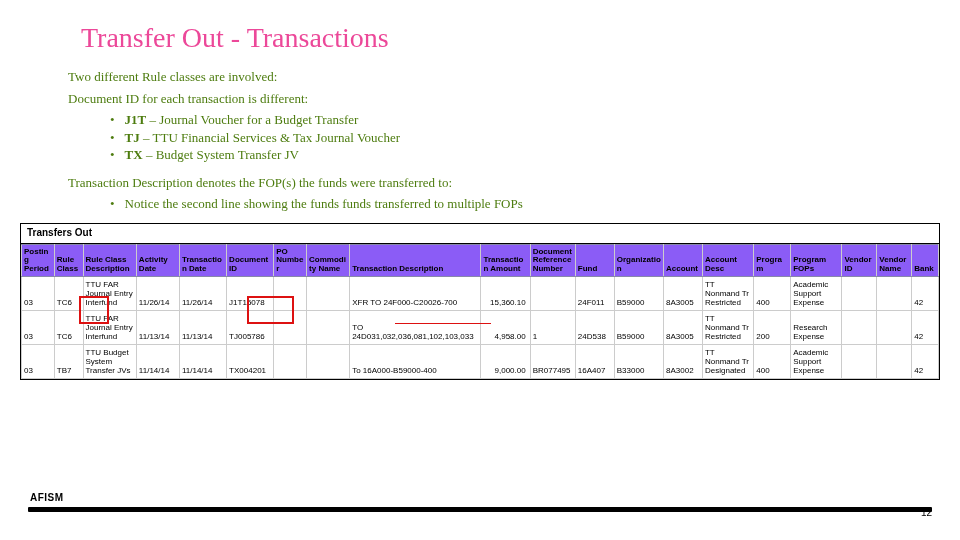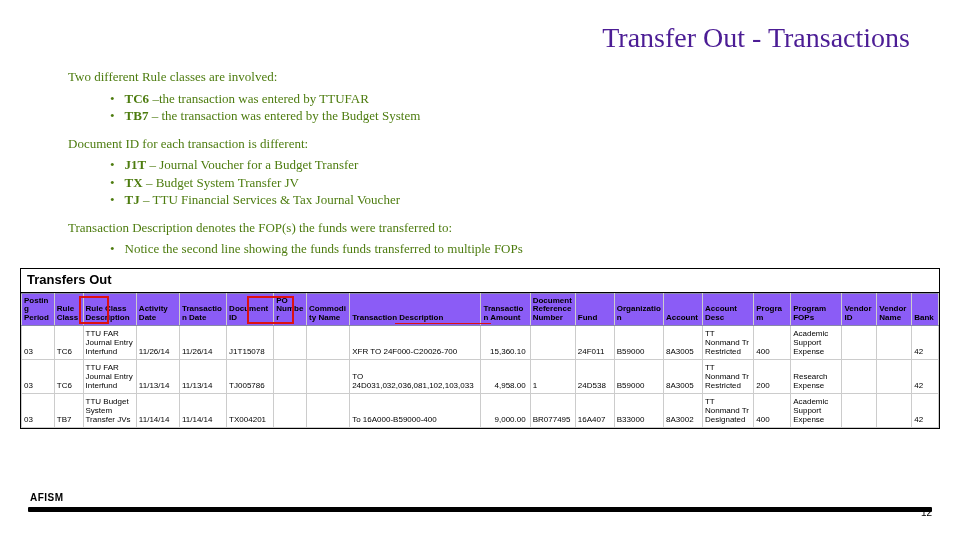--- a/index.html
+++ b/index.html
@@ -11,23 +11,22 @@
     background: #fff;
     position: relative;
     overflow: hidden;
   }
   .slide {
     padding: 22px 50px 0 68px;
   }
   .title {
     font-size: 28px;
     font-weight: normal;
-    margin: 0 0 14px 0;
-    color: #4c1d95;
-    text-align: right;
+    margin: 0 0 14px 13px;
+    color: #ec4899;
   }
   .body-text {
     font-size: 13px;
     line-height: 1.35;
     color: #4d7c0f;
   }
   .body-text p {
     margin: 0 0 4px 0;
   }
   ul {
@@ -46,21 +45,21 @@
     margin: 6px 0 0 -48px; 
     width: 920px;
     border: 1px solid #000;
     font-family: Arial, Helvetica, sans-serif;
     font-size: 8px;
     color: #000;
     background: #fff;
   }
   .table-title {
     padding: 3px 6px 5px 6px;
-    font-size: 13px;
+    font-size: 10px;
     font-weight: bold;
     border-bottom: 1px solid #000;
   }
   table {
     width: 100%;
     border-collapse: collapse;
     table-layout: fixed;
   }
   th, td {
     border-left: 1px solid #ccc;
@@ -126,30 +125,26 @@
   }
 </style>
 </head>
 <body>
 
 <div class="slide">
   <h1 class="title">Transfer Out - Transactions</h1>
 
   <div class="body-text">
     <p>Two different Rule classes are involved:</p>
-    <ul>
-      <li><span class="b">TC6</span><span> –the transaction was entered by TTUFAR</span></li>
-      <li><span class="b">TB7</span><span> – the transaction was entered by the Budget System</span></li>
-    </ul>
 
     <p>Document ID for each transaction is different:</p>
     <ul>
       <li><span class="b">J1T</span><span> – Journal Voucher for a Budget Transfer</span></li>
+      <li><span class="b">TJ</span><span> – TTU Financial Services &amp; Tax Journal Voucher</span></li>
       <li><span class="b">TX</span><span> – Budget System Transfer JV</span></li>
-      <li><span class="b">TJ</span><span> – TTU Financial Services &amp; Tax Journal Voucher</span></li>
     </ul>
 
     <p>Transaction Description denotes the FOP(s) the funds were transferred to:</p>
     <ul>
       <li><span>Notice the second line showing the funds funds transferred to multiple FOPs</span></li>
     </ul>
   </div>
 
   <div class="table-wrap">
     <div class="table-title">Transfers Out</div>

